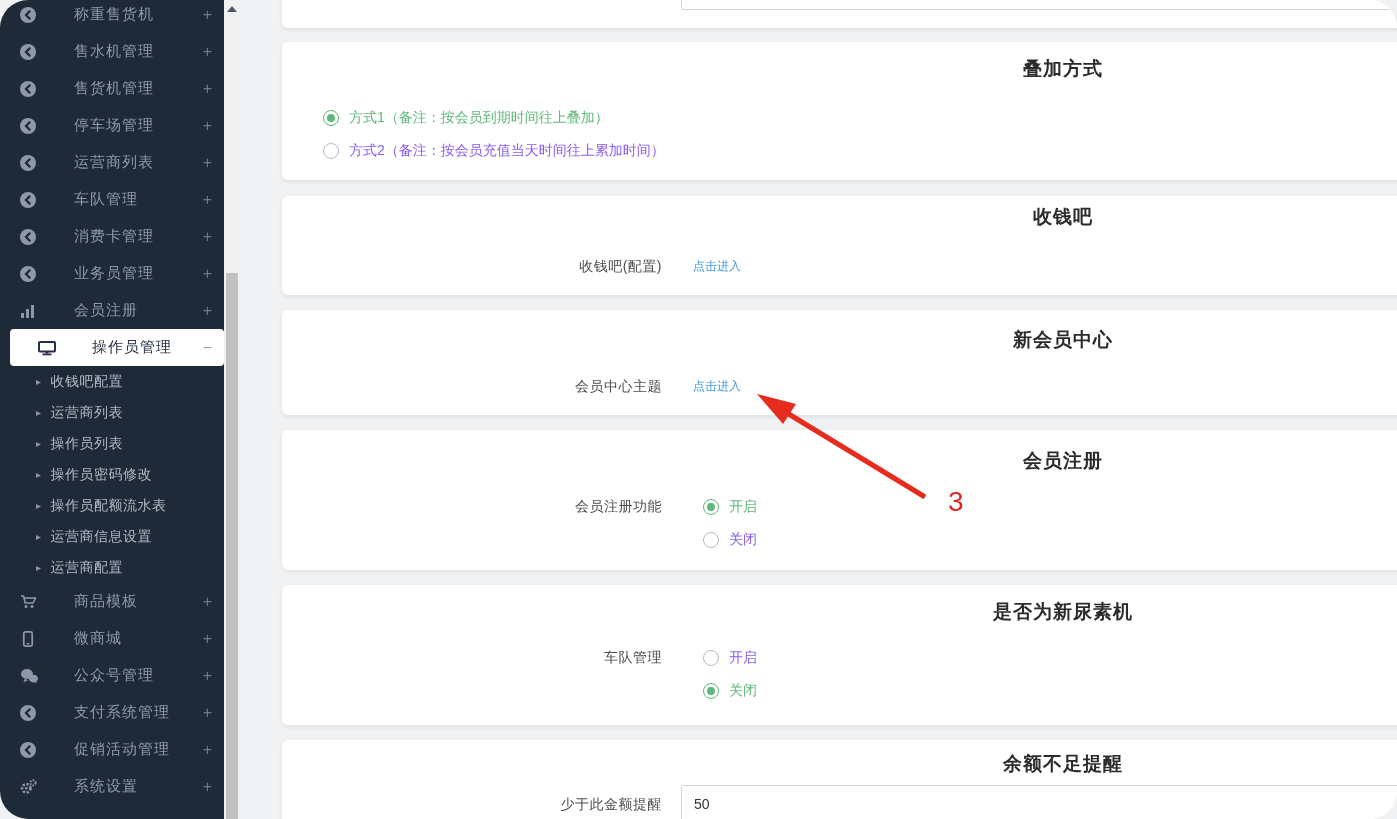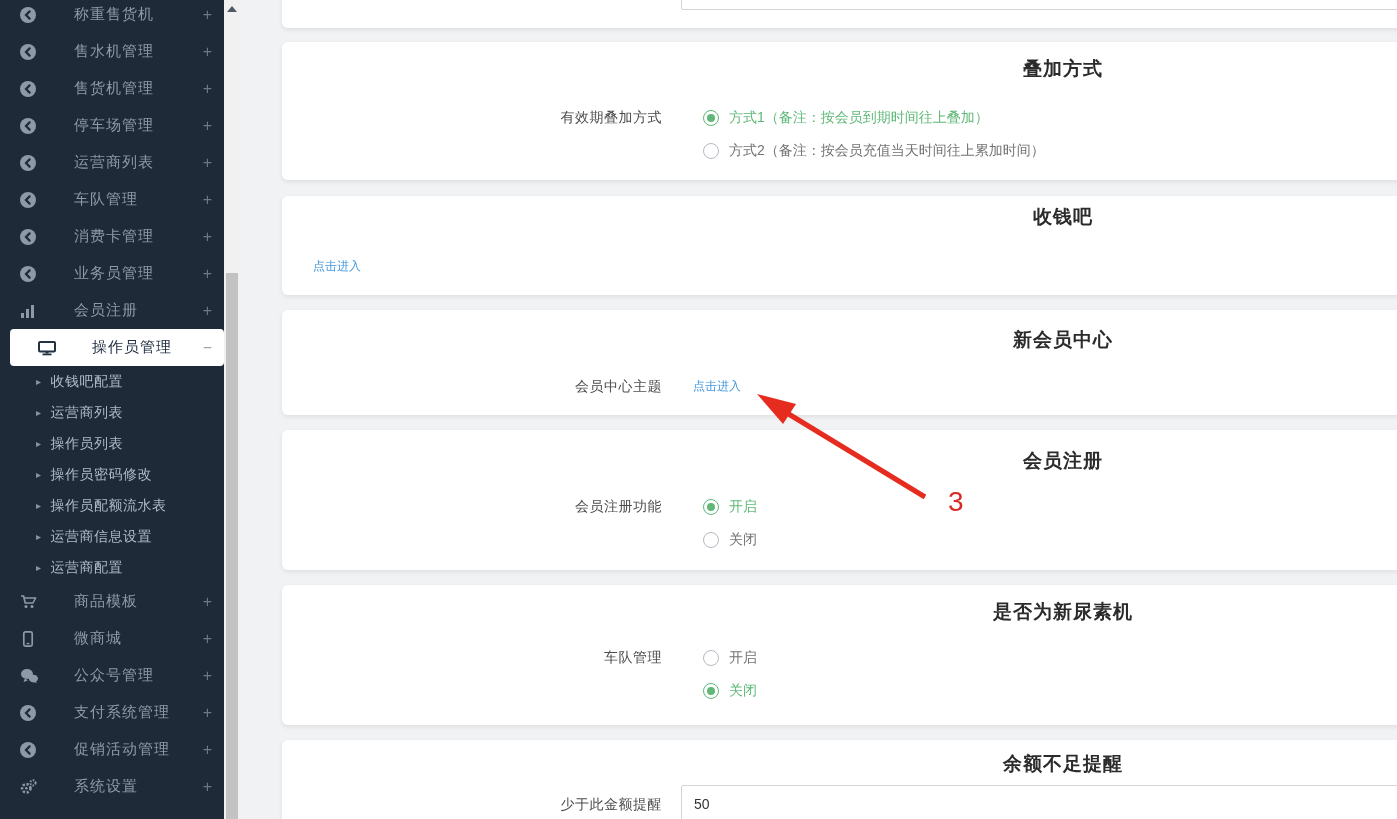--- a/index.html
+++ b/index.html
@@ -1,18 +1,18 @@
 <!DOCTYPE html>
 <html><head>
 <meta charset="utf-8">
 <style>
   * { margin:0; padding:0; box-sizing:border-box; }
   html,body { width:1397px; height:819px; overflow:hidden; }
   body { font-family:"Liberation Sans","DejaVu Sans",sans-serif; background:#f1f2f4; }
-  .screen { position:relative; width:1397px; height:819px; overflow:hidden; }
+  .screen { position:relative; width:1397px; height:819px; overflow:hidden;border-radius:28px; }
 
   
   .sidebar { position:absolute; left:0; top:0; width:224px; height:819px; background:#1f2a38; overflow:hidden; }
   .side-menu { margin-top:-4px; }
   .side-item { height:37px; display:flex; align-items:center; padding:0 12px 0 20px; color:#8d99a8; font-size:15px; cursor:pointer; }
   .side-item .icon { width:26px; height:16px; display:inline-flex; align-items:center; justify-content:flex-start; flex:0 0 26px; }
   .side-item .side-label { margin-left:28px; letter-spacing:1px; }
   .side-item .side-expand { margin-left:auto; color:#6b7888; font-size:16px; font-weight:400; }
   .side-item.active { background:#ffffff; margin-left:10px; padding-left:28px; border-radius:4px; color:#243044; }
   .side-item.active .side-expand { color:#9aa0a8; }
@@ -45,21 +45,21 @@
   .card-6 .card-title { padding-top:11px; } .card-6 .card-body { margin-top:5px; }
   .card-0 .card-body { margin-top:29px; }
 
   .form-row { display:flex; align-items:flex-start; min-height:33px; }
   .row-label { width:380px; text-align:right; font-size:14px; color:#4d4d4d; line-height:33px; letter-spacing:0.5px; }
   .row-controls { margin-left:31px; }
   .radio-line { display:flex; align-items:center; height:33px; cursor:pointer; }
   .radio-circle { width:16px; height:16px; border:1px solid #b5bac2; border-radius:50%; margin:0 10px; display:flex; align-items:center; justify-content:center; background:#fff; }
   .radio-circle.on { border-color:#5FB878; }
   .radio-dot { width:8px; height:8px; border-radius:50%; background:#5FB878; }
-  .radio-text { font-size:14px; color:#737373; }
+  .radio-text { font-size:14px; color:#8b5cf6; }
   .radio-line.checked .radio-text { color:#5FB878; }
   .enter-link { font-size:12px; color:#3e97df; line-height:33px; cursor:pointer; text-decoration:none; }
   .row-input { min-height:44px; align-items:center; }
   .row-input .row-label { line-height:44px; }
   .row-input .row-controls { margin-left:19px; }
   .text-input { width:1000px; height:38px; border:1px solid #d5d5d5; border-radius:2px; font-size:14px; color:#333; padding:0 12px; outline:none; background:#fff; }
 
   
   .annotation { position:absolute; left:0; top:0; width:1397px; height:819px; pointer-events:none; }
   .arrow-svg { position:absolute; left:0; top:0; }
@@ -282,40 +282,40 @@
           <div class="form-row row-input">
             <div class="row-label"></div>
             <div class="row-controls"><input class="text-input" value="" style=""></div>
           </div>
         </div>
       </section>
       <section class="card card-1">
         <div class="card-title">叠加方式</div>
         <div class="card-body">
           <div class="form-row row-radio-group">
-            <div class="row-label">有效期叠加方式</div>
             <div class="row-controls">
               <label class="radio-line checked">
                 <span class="radio-circle on">
                   <span class="radio-dot"></span>
                 </span>
                 <span class="radio-text">方式1（备注：按会员到期时间往上叠加）</span>
               </label>
               <label class="radio-line">
                 <span class="radio-circle"></span>
                 <span class="radio-text">方式2（备注：按会员充值当天时间往上累加时间）</span>
               </label>
             </div>
           </div>
         </div>
       </section>
       <section class="card card-2">
         <div class="card-title">收钱吧</div>
         <div class="card-body">
           <div class="form-row row-link">
+            <div class="row-label">收钱吧(配置)</div>
             <div class="row-controls"><a class="enter-link">点击进入</a></div>
           </div>
         </div>
       </section>
       <section class="card card-3">
         <div class="card-title">新会员中心</div>
         <div class="card-body">
           <div class="form-row row-link">
             <div class="row-label">会员中心主题</div>
             <div class="row-controls"><a class="enter-link">点击进入</a></div>

